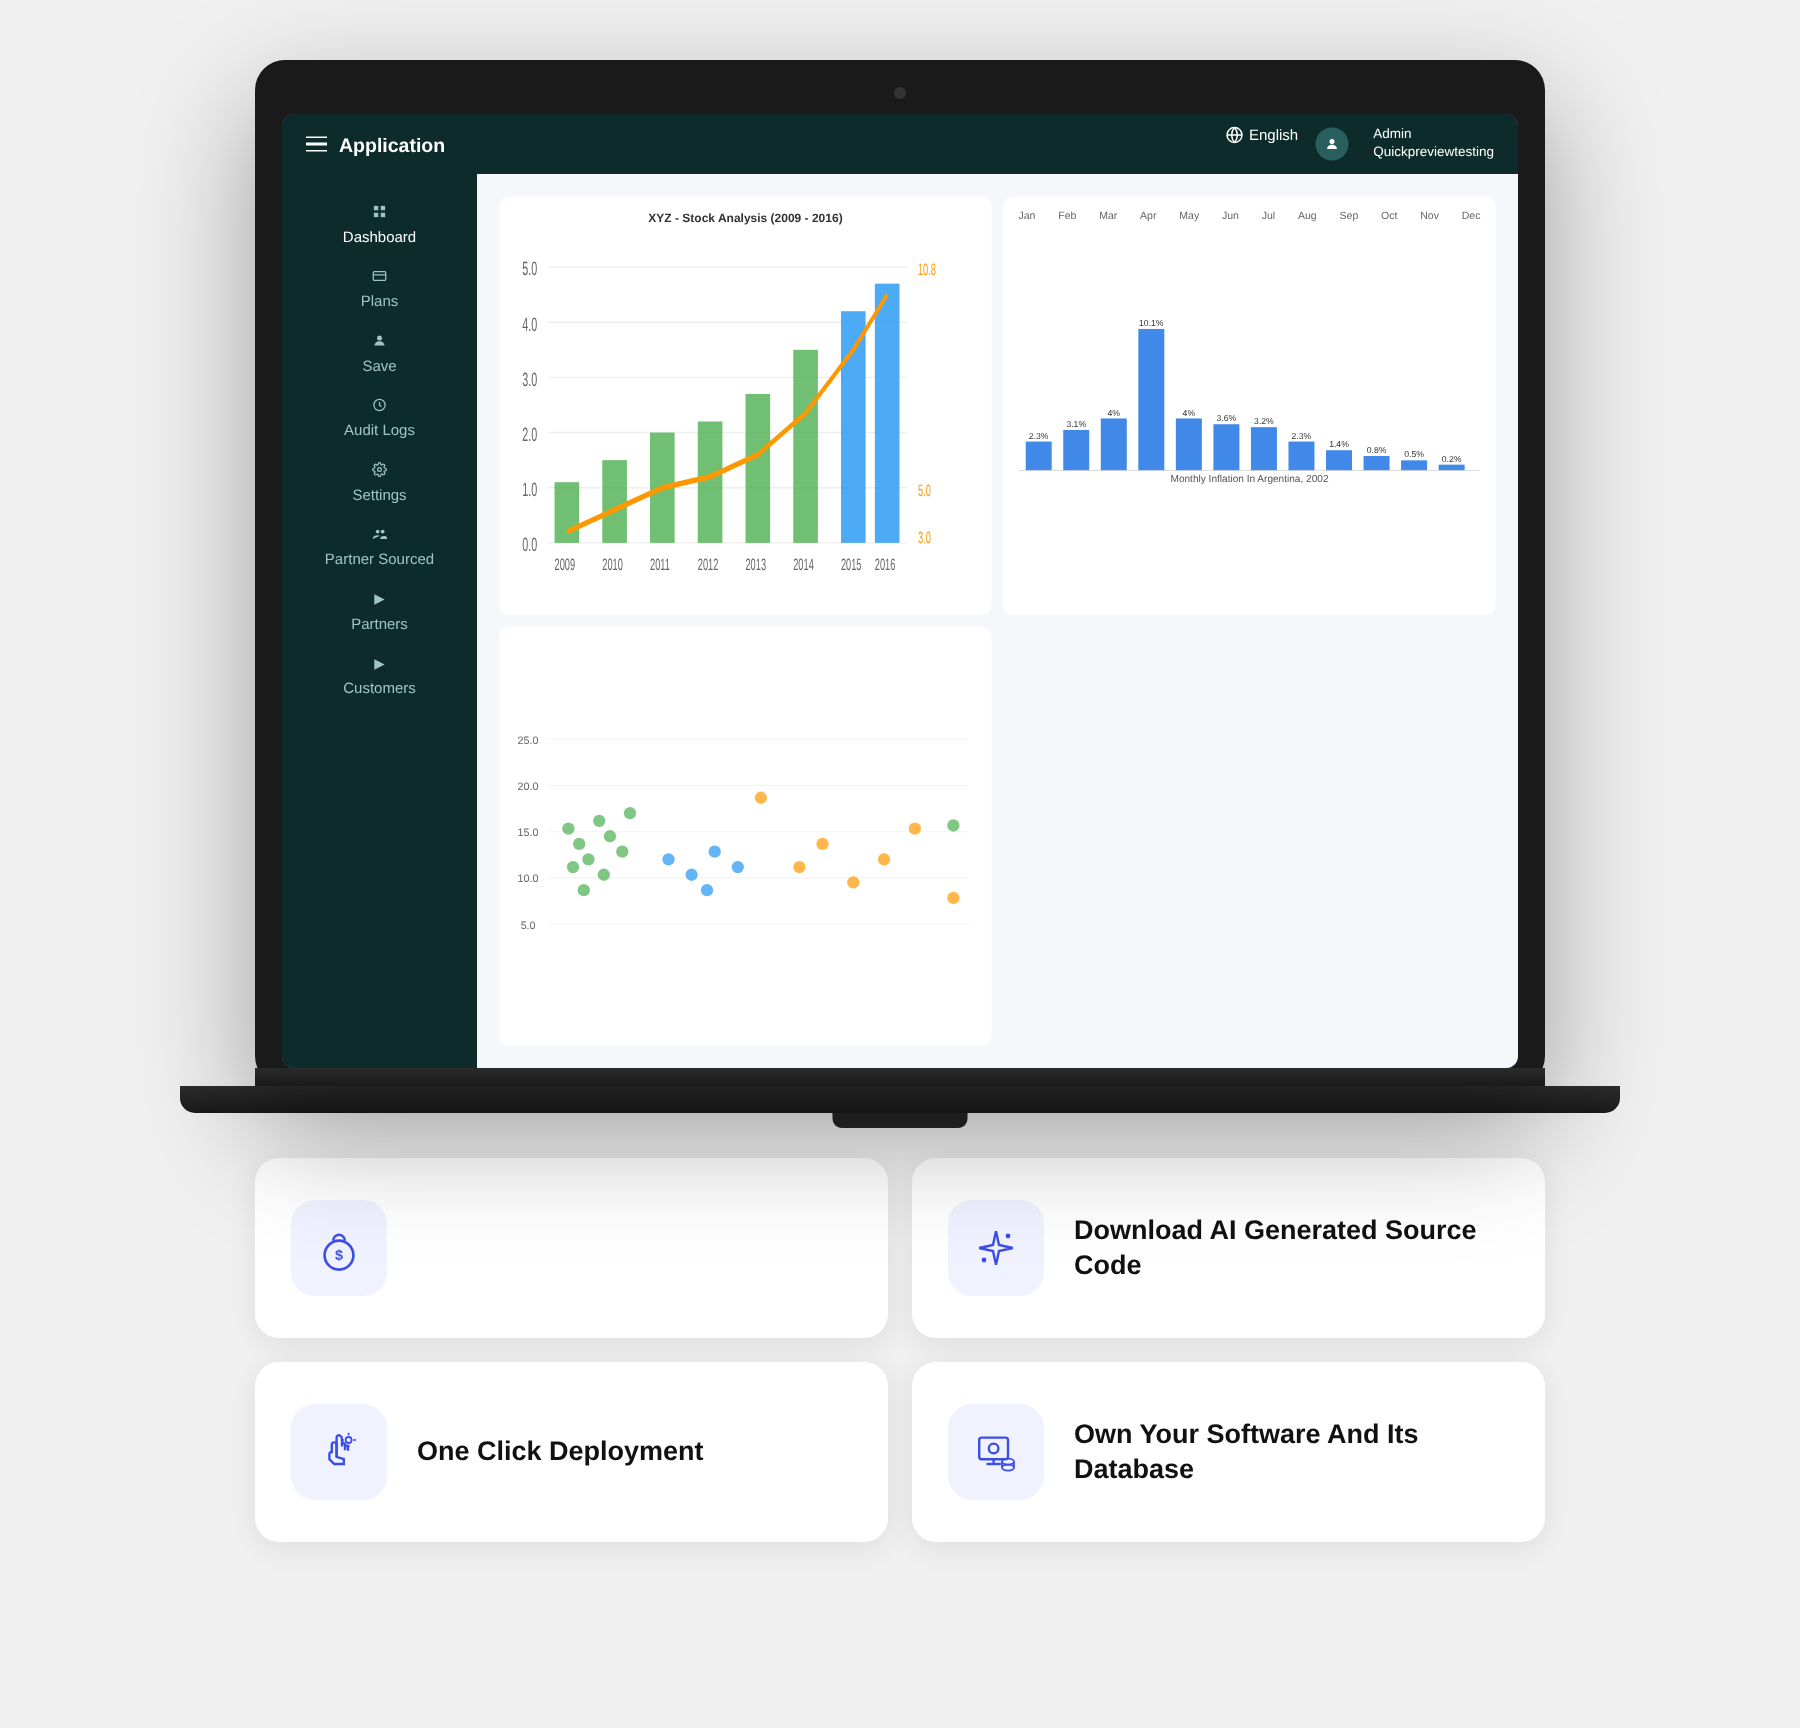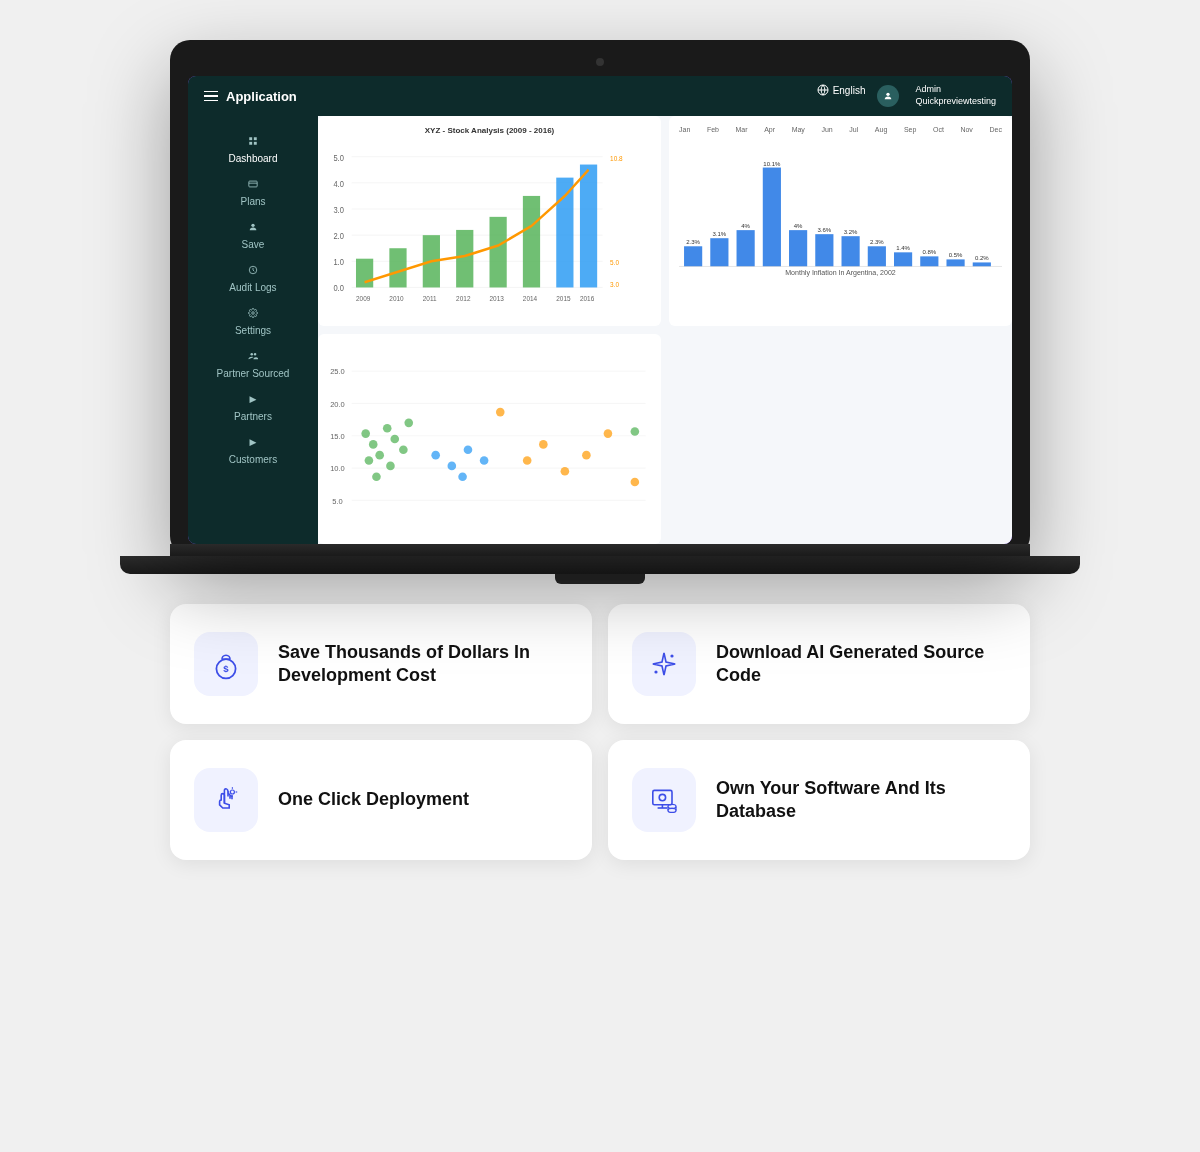--- a/index.html
+++ b/index.html
@@ -26,21 +26,21 @@
     .laptop-camera {
       width: 8px; height: 8px;
       background: #333;
       border-radius: 50%;
       margin: 0 auto 10px auto;
     }
     .laptop-screen {
       background: #8b5cf6;
       border-radius: 8px;
       overflow: hidden;
-      height: 468px;
+      height: 636px;
       display: flex;
       flex-direction: column;
     }
 
     
     .app-header {
       background: #0d2b2b;
       color: white;
       height: 40px;
       display: flex;
@@ -135,21 +135,21 @@
 
     
     .content {
       flex: 1;
       background: #f5f7fa;
       overflow: hidden;
       display: grid;
       grid-template-columns: 1fr 1fr;
       grid-template-rows: 1fr 1fr;
       gap: 2px;
-      padding: 0;
+      padding: 15px;
       gap: 8px;
     }
     .chart-card {
       background: white;
       border-radius: 6px;
       padding: 10px;
       overflow: hidden;
       position: relative;
     }
     .chart-title {
@@ -467,21 +467,20 @@
   <div class="feature-row">
     <div class="feature-card">
       <div class="feature-icon-box">
         <svg viewBox="0 0 40 40" fill="none" xmlns="http://www.w3.org/2000/svg">
           <circle cx="20" cy="26" r="12" stroke="#3D4EE8" stroke-width="2.2"></circle>
           <path d="M15 14c0-2 1.5-5 5-5s5 3 5 5" stroke="#3D4EE8" stroke-width="2" fill="none"></path>
           <path d="M16 14h8" stroke="#3D4EE8" stroke-width="2"></path>
           <text x="20" y="30" text-anchor="middle" font-size="12" fill="#3D4EE8" font-weight="bold">$</text>
         </svg>
       </div>
-      <span class="feature-text">Save Thousands of Dollars In Development Cost</span>
     </div>
     <div class="feature-card">
       <div class="feature-icon-box">
         <svg viewBox="0 0 40 40" fill="none">
           <path d="M20 6l2.5 11.5L34 20l-11.5 2.5L20 34l-2.5-11.5L6 20l11.5-2.5Z" stroke="#3D4EE8" stroke-width="2" fill="none"></path>
           <circle cx="30" cy="10" r="2" fill="#3D4EE8"></circle>
           <circle cx="10" cy="30" r="2" fill="#3D4EE8"></circle>
         </svg>
       </div>
       <span class="feature-text">Download AI Generated Source Code</span>

